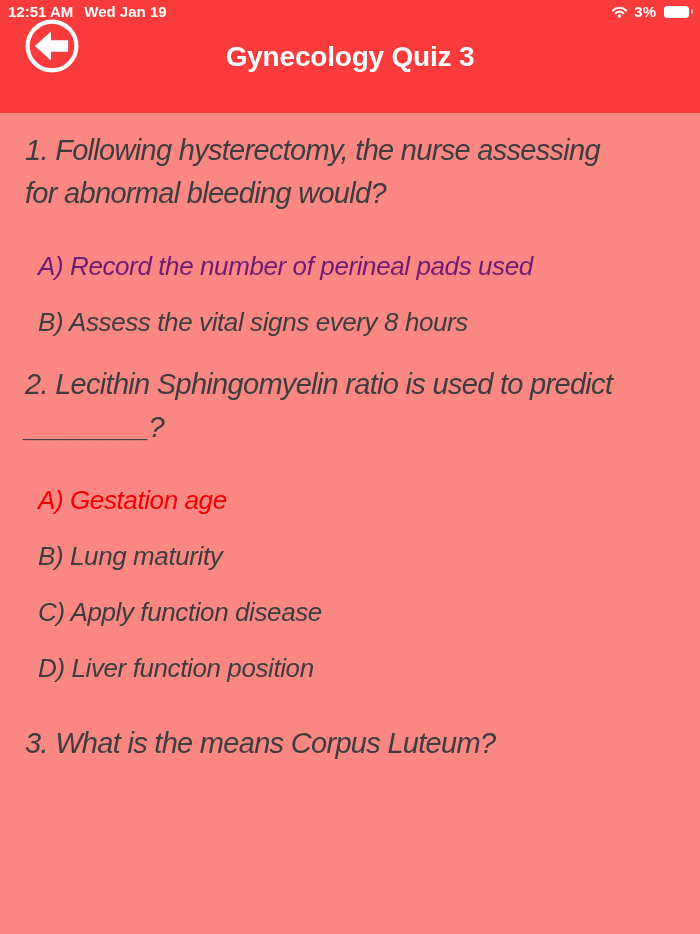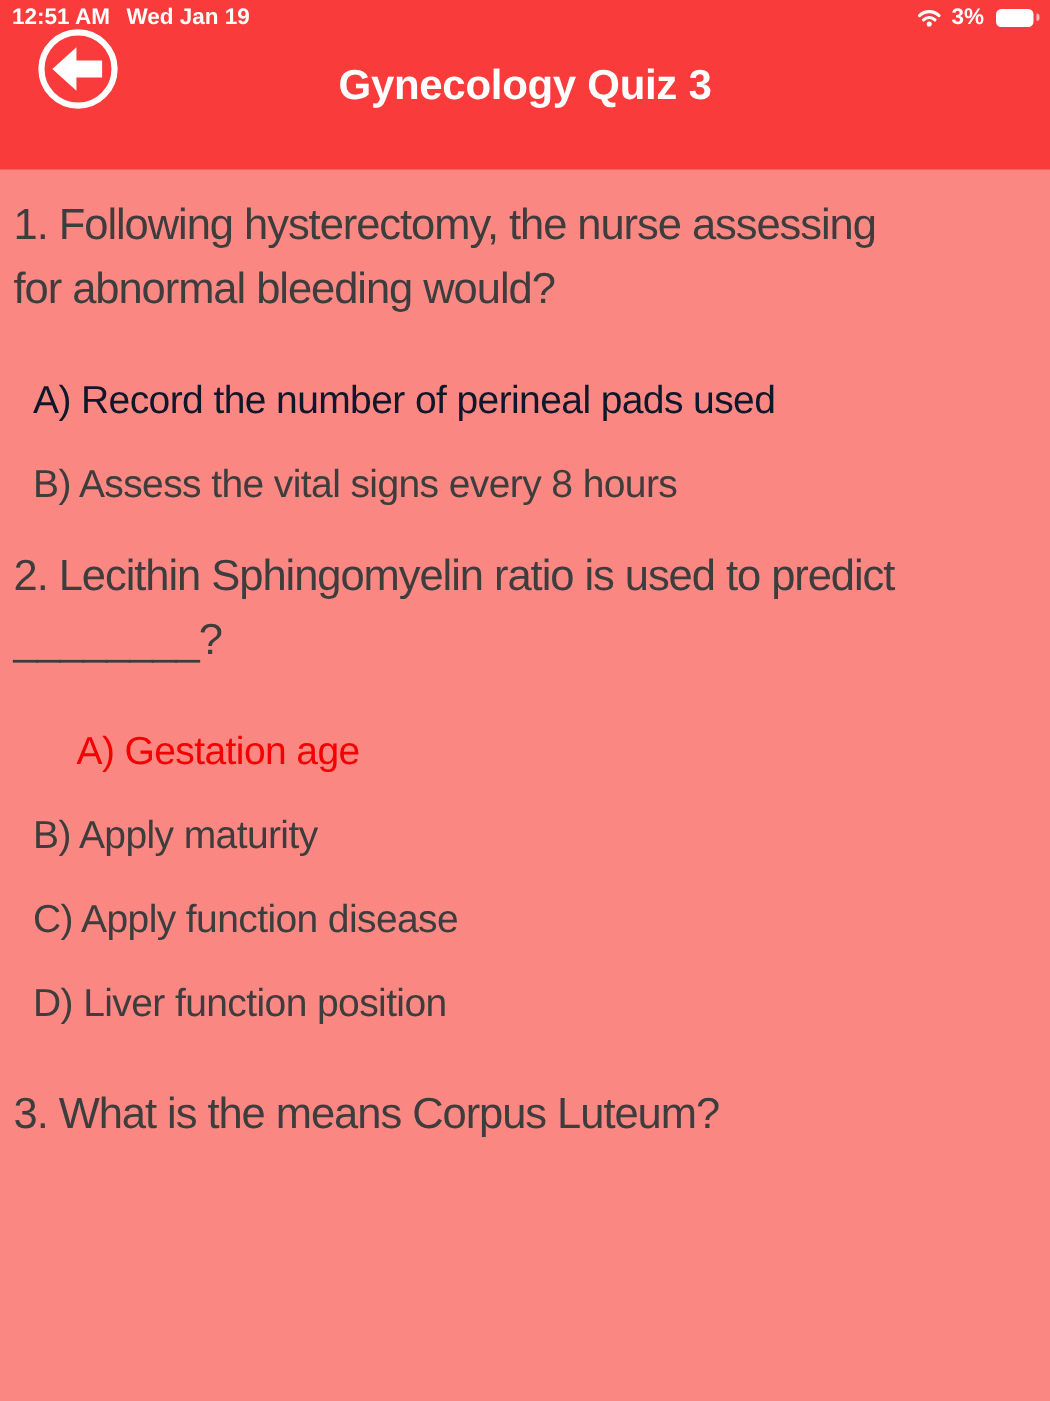--- a/index.html
+++ b/index.html
@@ -55,44 +55,45 @@
     position:absolute;left:0;right:0;top:27px;
     text-align:center;
     color:#fff;
     font-size:28px;
     font-weight:700;
     letter-spacing:-0.2px;
   }
 
   
   main{
-    padding:16px 25px 0 9px;
+    padding:16px 25px 0 25px;
     color:#3D3D3D;
+    font-style:italic;
   }
   .q-line{
     margin:0;
     font-size:29px;
     line-height:43px;
     letter-spacing:-0.7px;
     font-weight:400;
   }
   .options{
     list-style:none;
     margin:36px 0 0 0;
     padding:0 0 0 13px;
   }
   .option{
     font-size:26px;
     line-height:30px;
     margin-bottom:26px;
     letter-spacing:-0.4px;
     cursor:pointer;
   }
-  .state-correct{color:#0f172a;}
-  .state-wrong{color:#F40000;margin-left:29px;}
+  .state-correct{color:#701a75;}
+  .state-wrong{color:#F40000;}
   .state-default{color:#3D3D3D;}
   .question-2{margin-top:18px;}
   .question-3{margin-top:39px;}
 </style>
 </head>
 <body>
 
 <div class="screen">
 
   <header>
@@ -132,21 +133,21 @@
         <li class="option state-correct">A) Record the number of perineal pads used</li>
         <li class="option state-default">B) Assess the vital signs every 8 hours</li>
       </ul>
     </section>
 
     <section class="question question-2">
       <p class="q-line">2. Lecithin Sphingomyelin ratio is used to predict</p>
       <p class="q-line">________?</p>
       <ul class="options">
         <li class="option state-wrong">A) Gestation age</li>
-        <li class="option state-default">B) Apply maturity</li>
+        <li class="option state-default">B) Lung maturity</li>
         <li class="option state-default">C) Apply function disease</li>
         <li class="option state-default">D) Liver function position</li>
       </ul>
     </section>
 
     <section class="question question-3">
       <p class="q-line">3. What is the means Corpus Luteum?</p>
     </section>
 
   </main>

